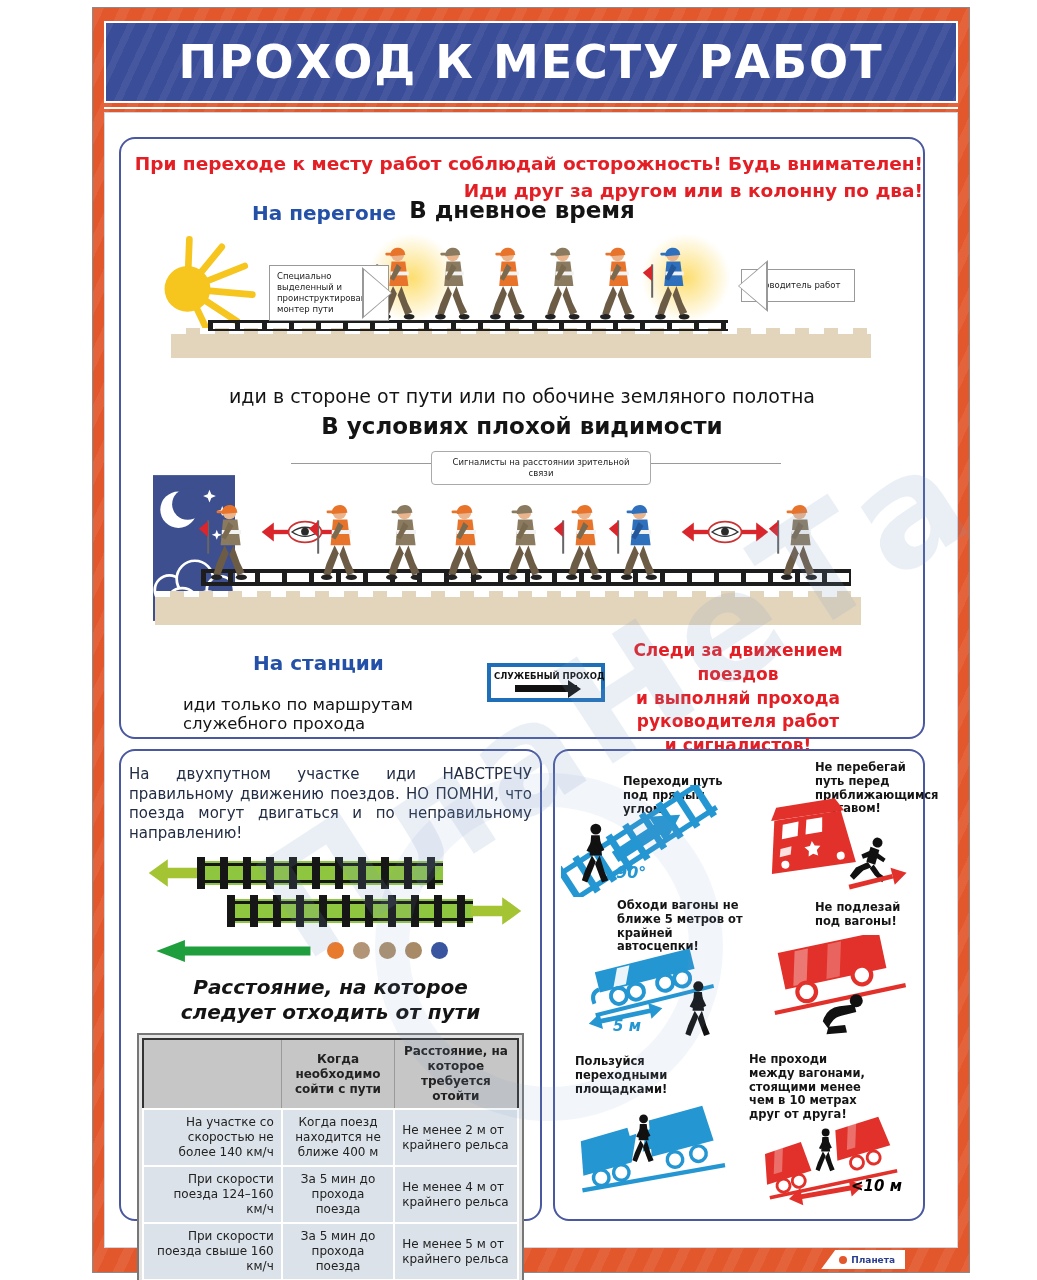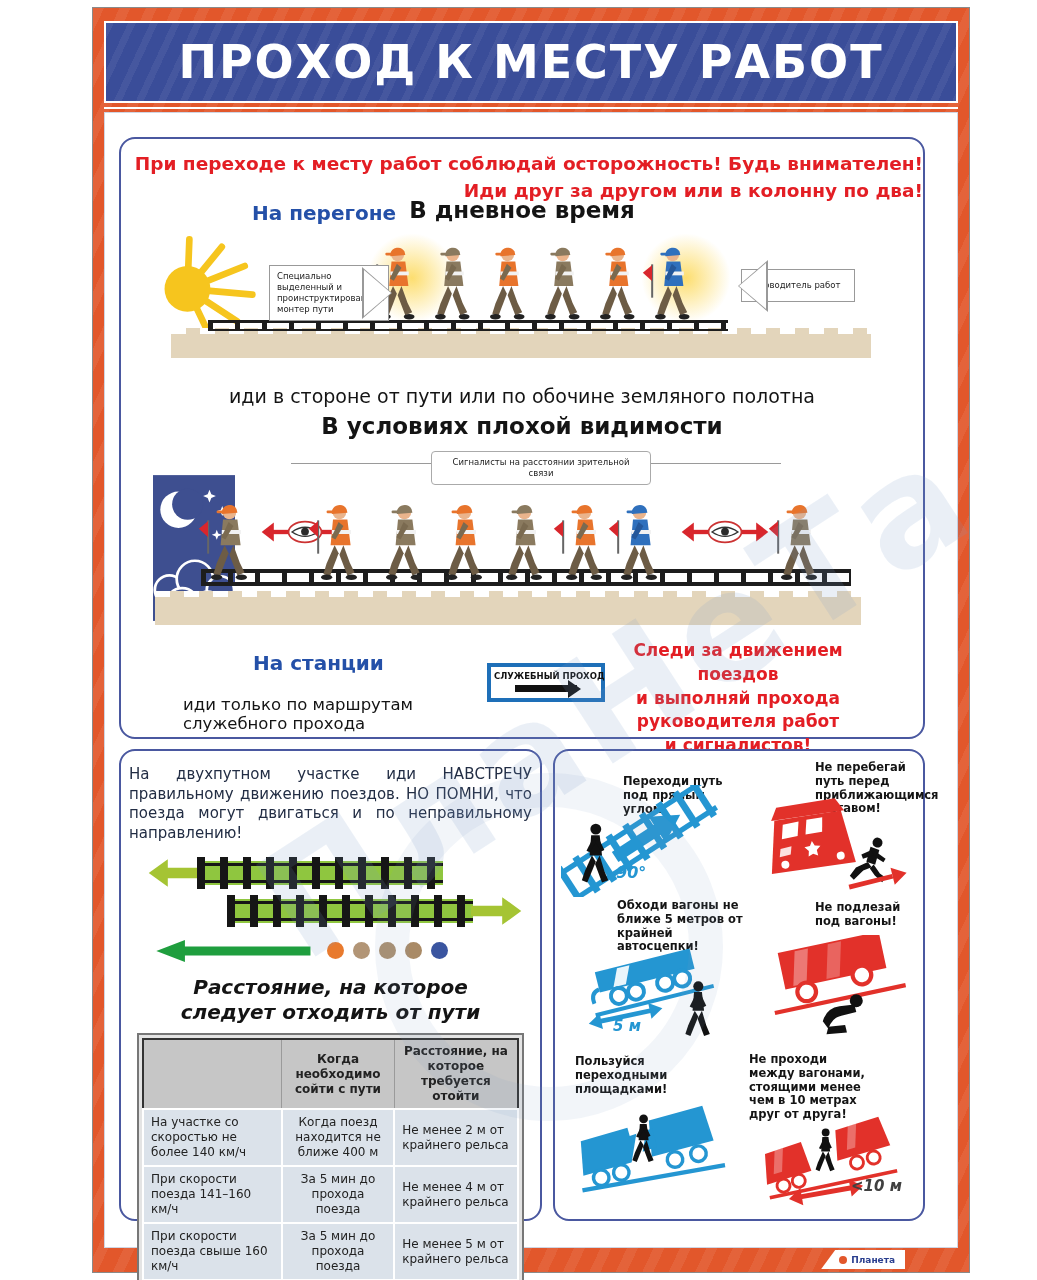--- a/index.html
+++ b/index.html
@@ -99,29 +99,29 @@
   .ga{position:absolute;left:30px;top:90px;width:162px;height:24px;}
   .dots{position:absolute;left:206px;top:93px;display:flex;gap:9px;}
   .dot{width:17px;height:17px;border-radius:50%;}
   .bl-heading{text-align:center;font-style:italic;font-weight:bold;font-size:20px;color:#141414;
       line-height:1.25;margin-top:6px;}
   .tablewrap{margin:8px 16px 0;border:2px solid #777;background:#e4e4e4;padding:3px;}
   table{width:100%;border-collapse:collapse;border:2px solid #333;}
   th{background:#c6c6c6;font-size:12px;font-weight:600;color:#222;padding:4px 3px;text-align:center;
      border:1.5px solid #9a9a9a;line-height:1.25;}
   td{background:#dbe2ea;font-size:12px;color:#222;padding:5px 7px;border:2.5px solid #fff;line-height:1.25;}
-  td.c1{}td.c2{text-align:center;}td.c3{text-align:left;}
+  td.c1{text-align:right;}td.c2{text-align:center;}td.c3{text-align:left;}
 
   
   .tile{position:absolute;}
   .r1{top:8px;height:136px;}.r2{top:148px;height:148px;}.r3{top:300px;height:158px;}
   .cA{left:6px;width:176px;}.cB{left:184px;width:178px;}
   .cap{position:absolute;font-size:11.5px;font-weight:bold;line-height:1.2;color:#141414;}
   .note{position:absolute;font-weight:bold;font-style:italic;font-size:16px;}
-  .note.blue{color:#2496d2;}.note.red{color:#404040;}
+  .note.blue{color:#2496d2;}.note.red{color:#000000;}
   .tsvg{position:absolute;}
 
   
   .wedge{position:absolute;right:64px;bottom:3px;height:17px;background:#fff;z-index:3;
       padding:1px 10px 1px 18px;clip-path:polygon(14px 0,100% 0,100% 100%,0 100%);
       display:flex;align-items:center;gap:4px;font-size:9px;font-weight:bold;color:#2a3f8f;}
   .wedge .logo-dot{width:8px;height:8px;border-radius:50%;background:#e2572b;display:inline-block;}
 </style>
 </head>
 <body>
@@ -390,21 +390,21 @@
                 <th style="width:33%">Расстояние, на которое требуется отойти</th>
               </tr>
             </thead>
             <tbody>
               <tr>
                 <td class="c1">На участке со скоростью не более 140 км/ч</td>
                 <td class="c2">Когда поезд находится не ближе 400 м</td>
                 <td class="c3">Не менее 2 м от крайнего рельса</td>
               </tr>
               <tr>
-                <td class="c1">При скорости поезда 141–160 км/ч</td>
+                <td class="c1">При скорости поезда 124–160 км/ч</td>
                 <td class="c2">За 5 мин до прохода поезда</td>
                 <td class="c3">Не менее 4 м от крайнего рельса</td>
               </tr>
               <tr>
                 <td class="c1">При скорости поезда свыше 160 км/ч</td>
                 <td class="c2">За 5 мин до прохода поезда</td>
                 <td class="c3">Не менее 5 м от крайнего рельса</td>
               </tr>
             </tbody>
           </table>

